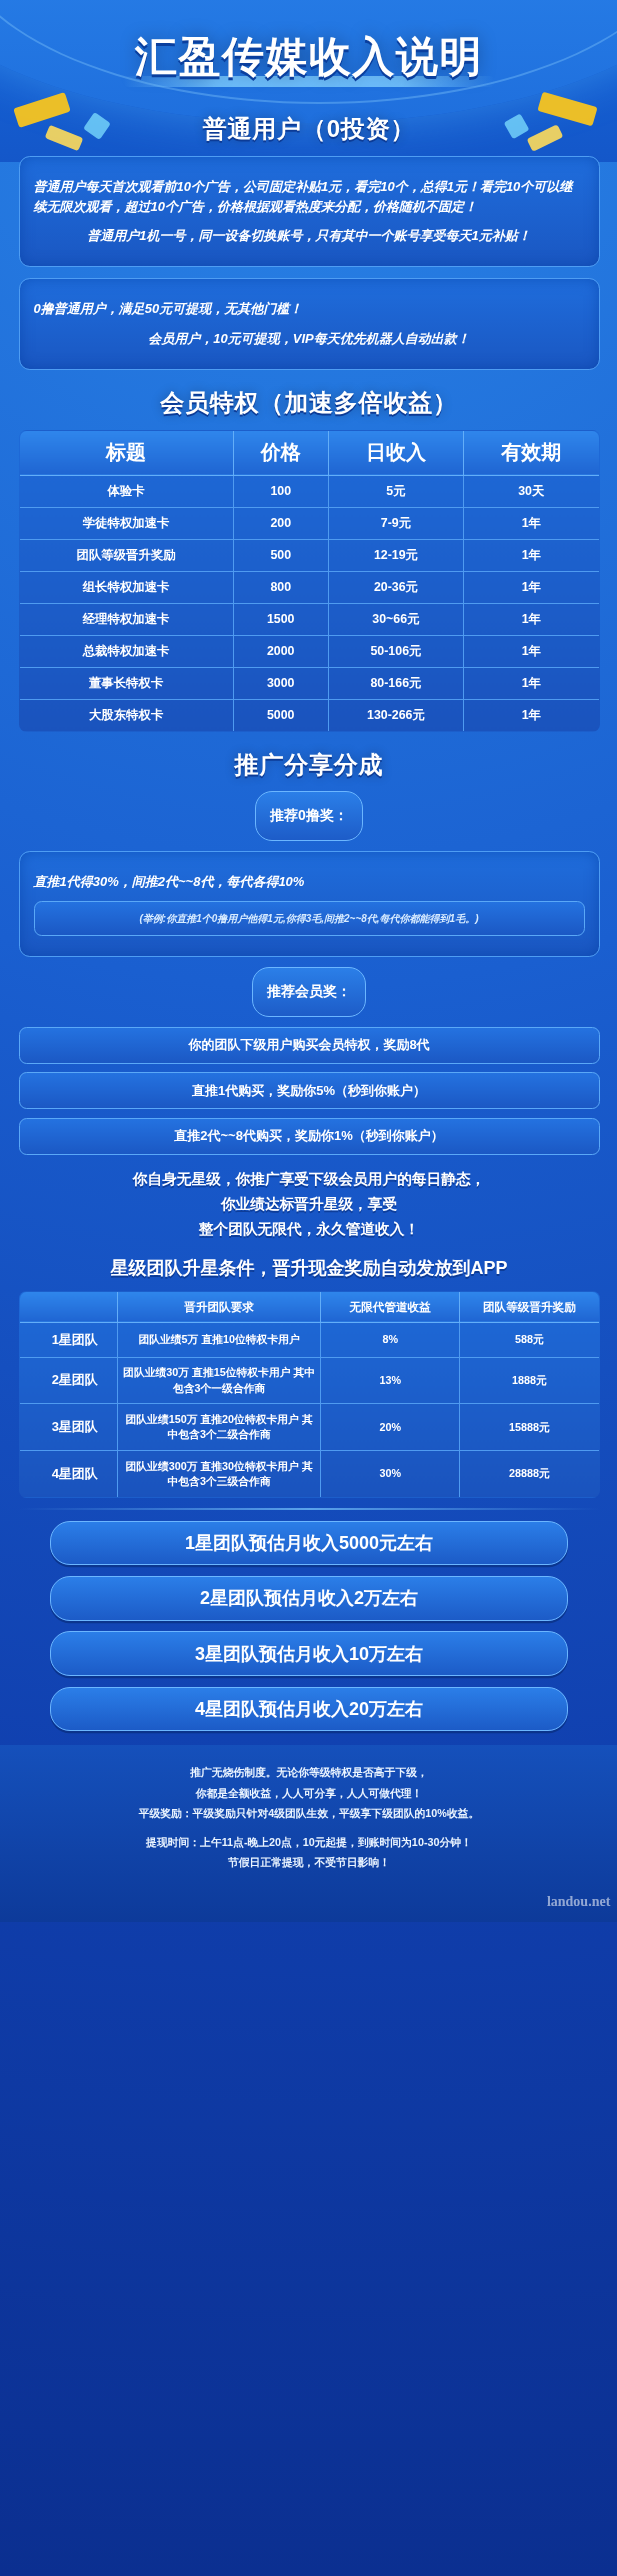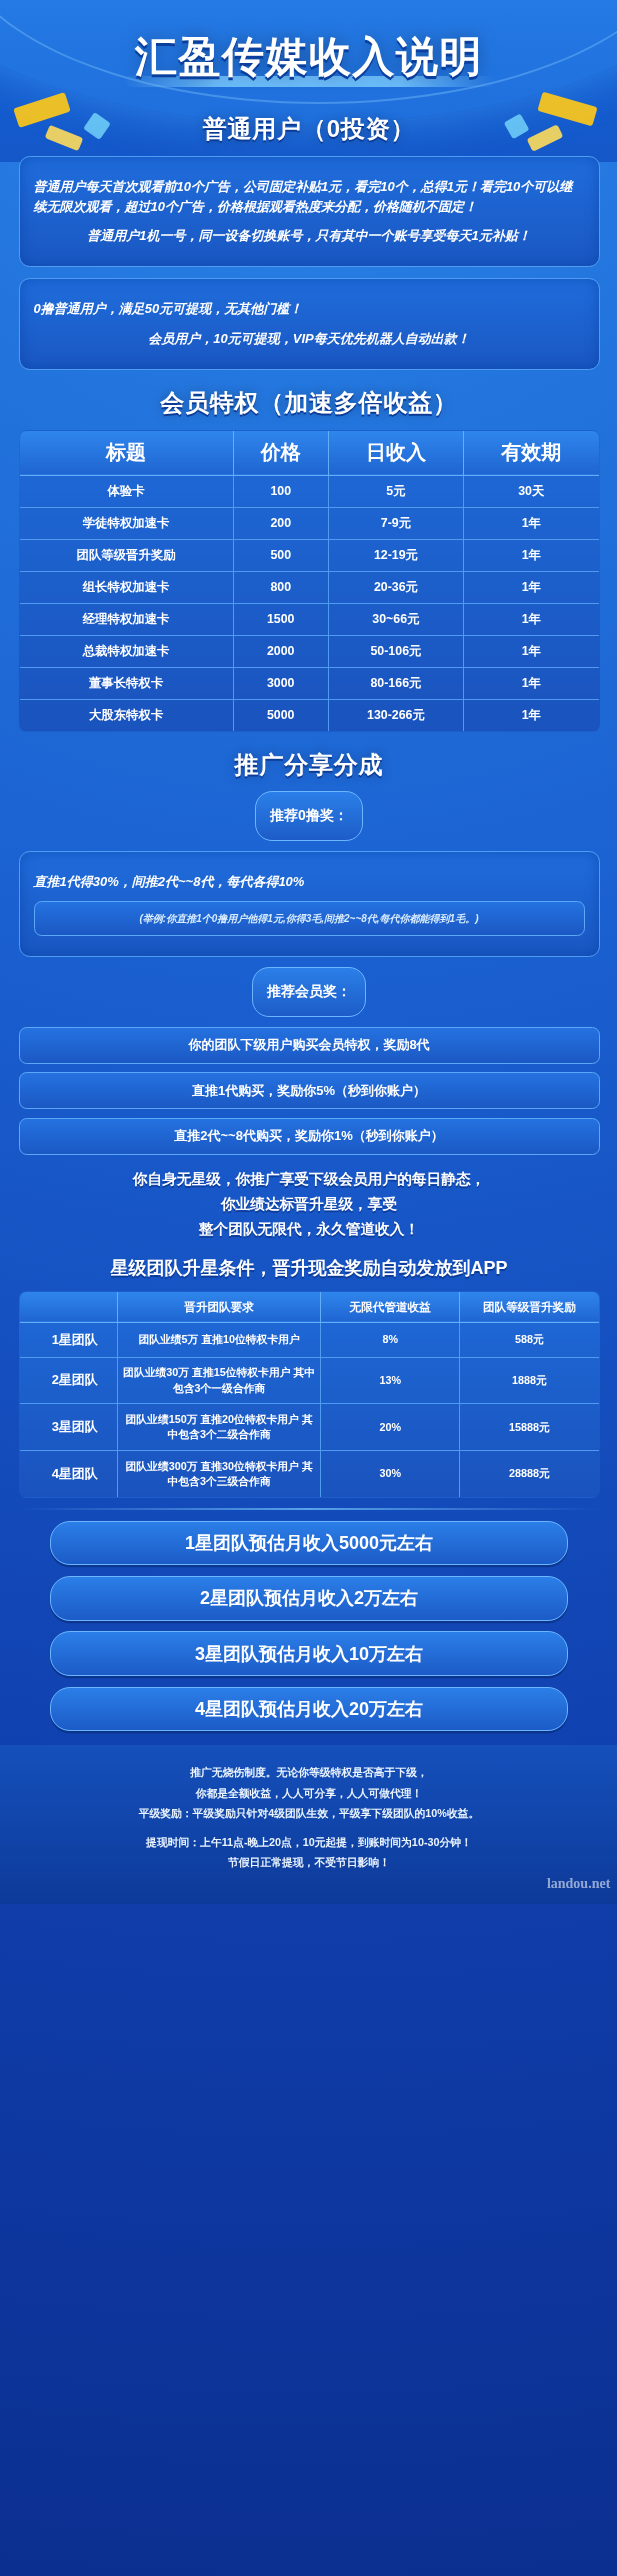--- a/index.html
+++ b/index.html
@@ -179,21 +179,21 @@
     text-align:center;
     font-size:18px;
     font-weight:bold;
     color:#ffffff;
     width:86%;
     box-shadow:0 2.3px 0 rgba(6,40,110,.55);
   }
   .footer{
     position:relative;
     margin-top:14px;
-    padding:17px 20px 31px 20px;
+    padding:17px 20px 49px 20px;
     background:linear-gradient(180deg,#1550bb 0%,#0d3a9a 100%);
     text-align:center;
     font-size:10.8px;
     line-height:1.9;
     font-weight:bold;
     color:#eaf4ff;
     z-index:5;
   }
   .footer .gap{height:7.7px;}
   .watermark{

